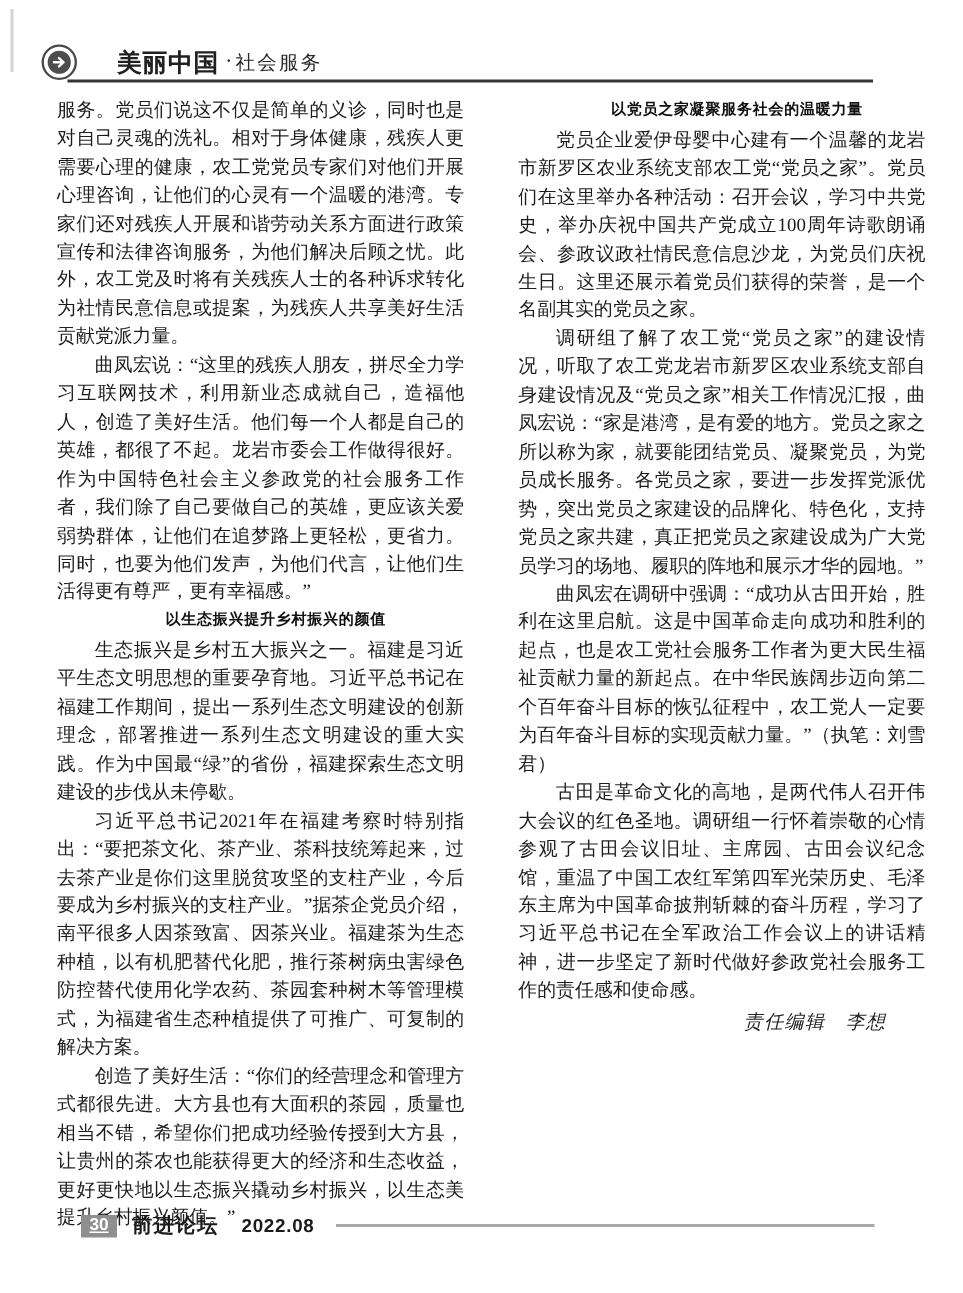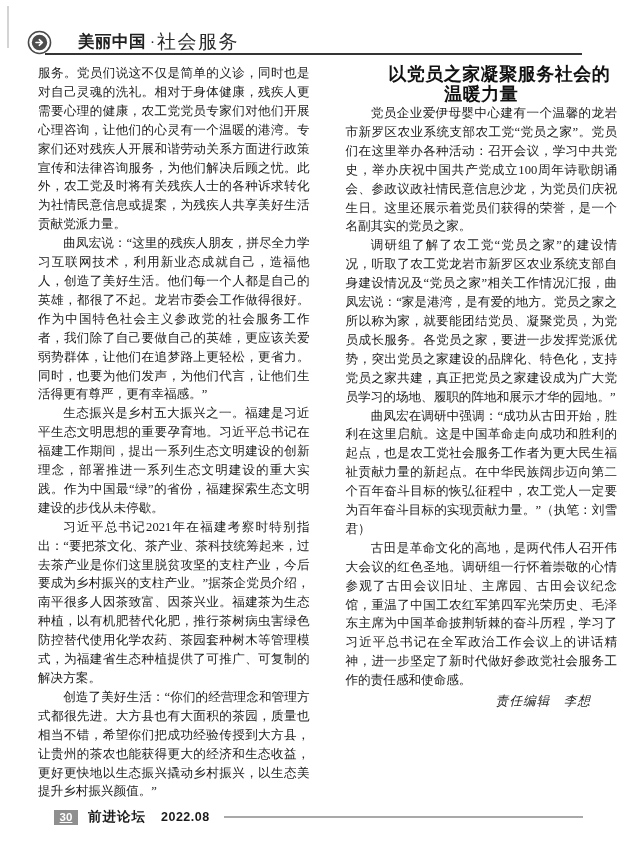--- a/index.html
+++ b/index.html
@@ -33,21 +33,21 @@
     font-weight: 700; font-size: 16.5px; color: #202020;
     letter-spacing: 0.5px;
   }
   .section-sep {
     font-family: "Liberation Serif", serif;
     font-weight: 400; font-size: 15px; color: #2a2a2a;
     margin: 0 2px 0 4px;
   }
   .section-text {
     font-family: "Liberation Serif", "DejaVu Serif", serif;
-    font-weight: 500; font-size: 19px; color: #2a2a2a;
+    font-weight: 500; font-size: 13px; color: #2a2a2a;
     letter-spacing: 1.5px;
   }
   .header-rule {
     position: absolute; top: 53px; left: 45px;
     width: 537px; height: 2px; background: #353535;
   }
   
   .content {
     position: absolute; top: 64px; left: 38px;
     width: 579px;
@@ -57,21 +57,21 @@
     width: 280px;
     font-size: 12.6px;
     line-height: 18.9px;
     text-align: justify;
     color: #1c1c1c;
   }
   .col p { margin: 0; text-indent: 2em; }
   .col p.no-indent { text-indent: 0; }
   .section-heading {
     font-family: "Liberation Sans", "DejaVu Sans", sans-serif;
-    font-weight: 700; font-size: 18px; color: #111;
+    font-weight: 700; font-size: 10px; color: #111;
     text-align: center; text-indent: 0;
     margin: 9px 0 8px 0; line-height: 20px;
     letter-spacing: 0.5px;
   }
   .editor-credit {
     text-indent: 0 !important;
     text-align: right;
     padding-right: 26px;
     font-style: italic;
     letter-spacing: 1px;
@@ -123,20 +123,21 @@
     <span class="brand-text">美丽中国</span>
     <span class="section-sep">·</span>
     <span class="section-text">社会服务</span>
   </div>
   <div class="header-rule"></div>
 
   <div class="content">
     <div class="col">
       <p class="no-indent">服务。党员们说这不仅是简单的义诊，同时也是对自己灵魂的洗礼。相对于身体健康，残疾人更需要心理的健康，农工党党员专家们对他们开展心理咨询，让他们的心灵有一个温暖的港湾。专家们还对残疾人开展和谐劳动关系方面进行政策宣传和法律咨询服务，为他们解决后顾之忧。此外，农工党及时将有关残疾人士的各种诉求转化为社情民意信息或提案，为残疾人共享美好生活贡献党派力量。</p>
       <p>曲凤宏说：“这里的残疾人朋友，拼尽全力学习互联网技术，利用新业态成就自己，造福他人，创造了美好生活。他们每一个人都是自己的英雄，都很了不起。龙岩市委会工作做得很好。作为中国特色社会主义参政党的社会服务工作者，我们除了自己要做自己的英雄，更应该关爱弱势群体，让他们在追梦路上更轻松，更省力。同时，也要为他们发声，为他们代言，让他们生活得更有尊严，更有幸福感。”</p>
+      <p class="section-heading">以生态振兴提升乡村振兴的颜值</p>
       <p>生态振兴是乡村五大振兴之一。福建是习近平生态文明思想的重要孕育地。习近平总书记在福建工作期间，提出一系列生态文明建设的创新理念，部署推进一系列生态文明建设的重大实践。作为中国最“绿”的省份，福建探索生态文明建设的步伐从未停歇。</p>
       <p>习近平总书记2021年在福建考察时特别指出：“要把茶文化、茶产业、茶科技统筹起来，过去茶产业是你们这里脱贫攻坚的支柱产业，今后要成为乡村振兴的支柱产业。”据茶企党员介绍，南平很多人因茶致富、因茶兴业。福建茶为生态种植，以有机肥替代化肥，推行茶树病虫害绿色防控替代使用化学农药、茶园套种树木等管理模式，为福建省生态种植提供了可推广、可复制的解决方案。</p>
       <p>创造了美好生活：“你们的经营理念和管理方式都很先进。大方县也有大面积的茶园，质量也相当不错，希望你们把成功经验传授到大方县，让贵州的茶农也能获得更大的经济和生态收益，更好更快地以生态振兴撬动乡村振兴，以生态美提升乡村振兴颜值。”</p>
     </div>
     <div class="col">
       <p class="section-heading">以党员之家凝聚服务社会的温暖力量</p>
       <p>党员企业爱伊母婴中心建有一个温馨的龙岩市新罗区农业系统支部农工党“党员之家”。党员们在这里举办各种活动：召开会议，学习中共党史，举办庆祝中国共产党成立100周年诗歌朗诵会、参政议政社情民意信息沙龙，为党员们庆祝生日。这里还展示着党员们获得的荣誉，是一个名副其实的党员之家。</p>
       <p>调研组了解了农工党“党员之家”的建设情况，听取了农工党龙岩市新罗区农业系统支部自身建设情况及“党员之家”相关工作情况汇报，曲凤宏说：“家是港湾，是有爱的地方。党员之家之所以称为家，就要能团结党员、凝聚党员，为党员成长服务。各党员之家，要进一步发挥党派优势，突出党员之家建设的品牌化、特色化，支持党员之家共建，真正把党员之家建设成为广大党员学习的场地、履职的阵地和展示才华的园地。”</p>
       <p>曲凤宏在调研中强调：“成功从古田开始，胜利在这里启航。这是中国革命走向成功和胜利的起点，也是农工党社会服务工作者为更大民生福祉贡献力量的新起点。在中华民族阔步迈向第二个百年奋斗目标的恢弘征程中，农工党人一定要为百年奋斗目标的实现贡献力量。”（执笔：刘雪君）</p>
       <p>古田是革命文化的高地，是两代伟人召开伟大会议的红色圣地。调研组一行怀着崇敬的心情参观了古田会议旧址、主席园、古田会议纪念馆，重温了中国工农红军第四军光荣历史、毛泽东主席为中国革命披荆斩棘的奋斗历程，学习了习近平总书记在全军政治工作会议上的讲话精神，进一步坚定了新时代做好参政党社会服务工作的责任感和使命感。</p>

